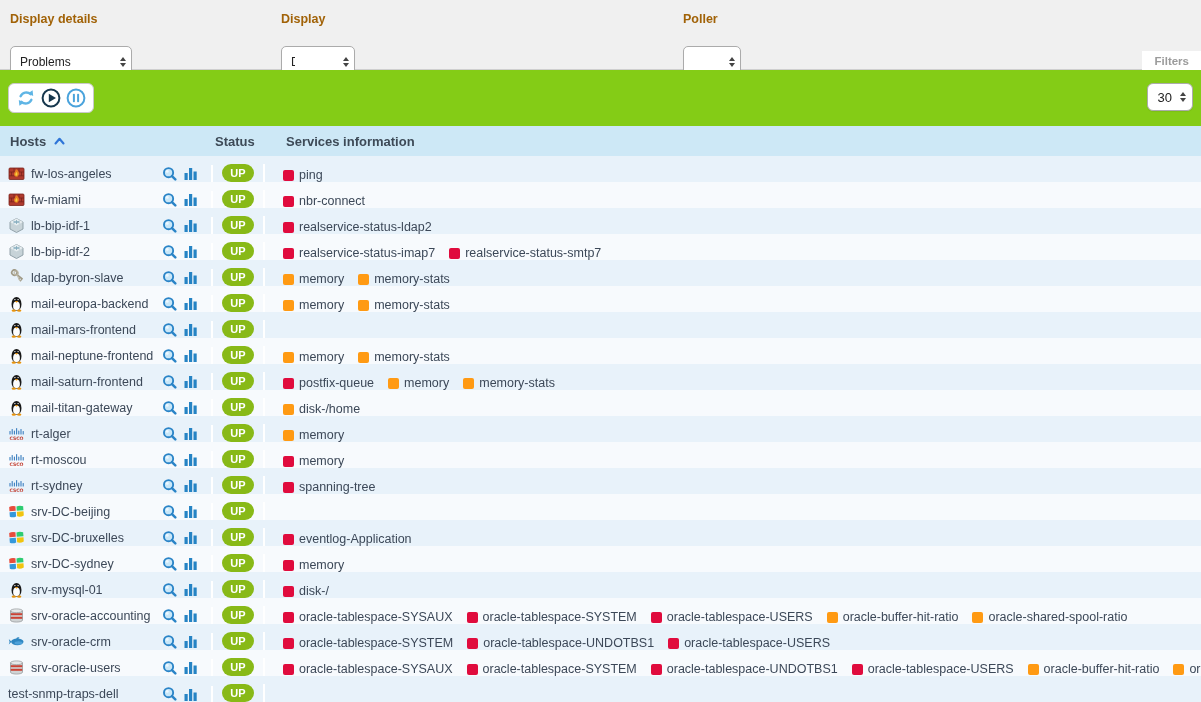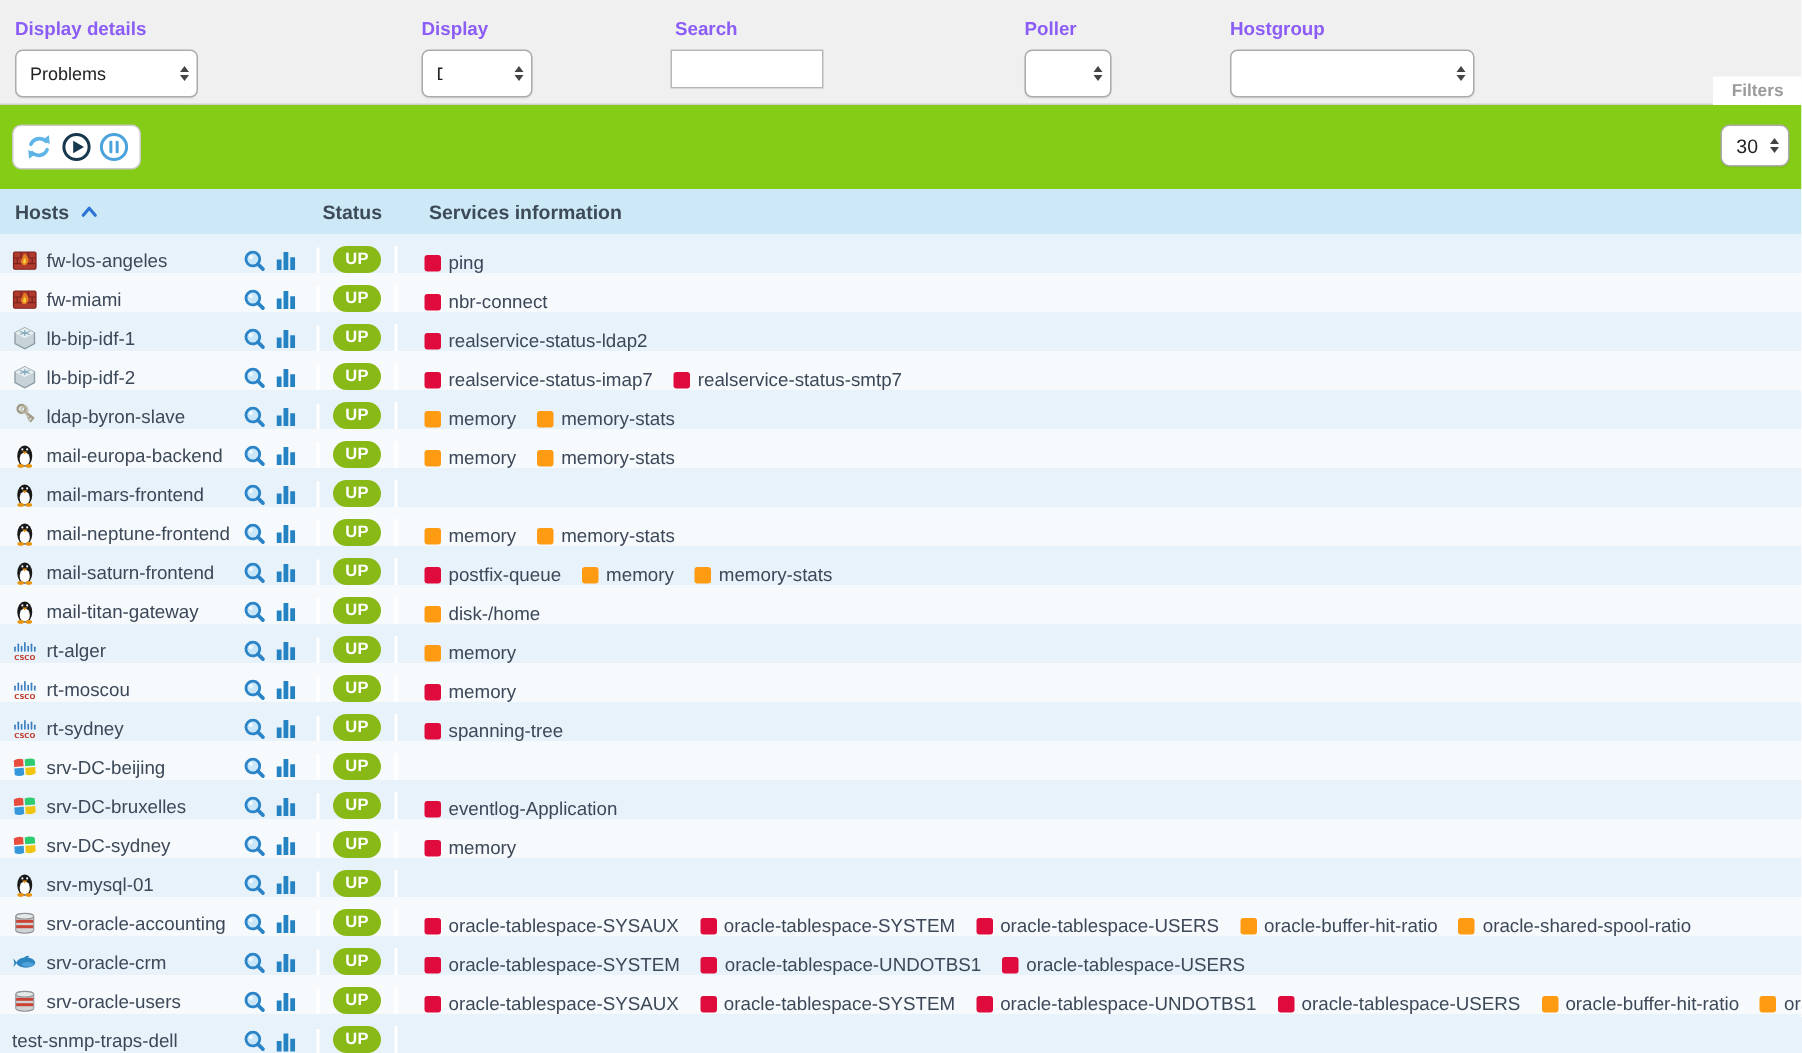--- a/index.html
+++ b/index.html
@@ -3,21 +3,21 @@
 <meta charset="utf-8">
 <style>
   * { margin:0; padding:0; box-sizing:border-box; }
   html,body { width:1201px; height:702px; background:#fff;
     font-family:"Liberation Sans","DejaVu Sans",sans-serif; overflow:hidden; }
   .page { width:1201px; height:702px; display:flex; flex-direction:column; }
 
   
   .filter-panel { position:relative; height:70px; background:#f0f0f0; border-bottom:1px solid #cfcfcf; flex:0 0 auto; }
   .fgroup { position:absolute; top:12px; }
-  .fgroup .flabel { display:block; font-size:12.5px; font-weight:bold; color:#8b5cf6; margin-bottom:7px; }
+  .fgroup .flabel { display:block; font-size:12.5px; font-weight:bold; color:#a16207; margin-bottom:20px; }
   .sel { display:inline-flex; align-items:center; height:32px; background:#fff;
     border:1px solid #ababab; border-radius:5px; padding:0 5px 0 9px; font-size:12px; color:#222;
     box-shadow:0 1px 1px rgba(0,0,0,0.06); cursor:pointer; }
   .sel .selval { flex:1; white-space:nowrap; overflow:hidden; }
   .stepper { display:inline-flex; flex-direction:column; gap:2px; margin-left:8px; align-items:center; }
   .arr-up { width:0; height:0; border-left:3.5px solid transparent; border-right:3.5px solid transparent; border-bottom:4.5px solid #444; }
   .arr-dn { width:0; height:0; border-left:3.5px solid transparent; border-right:3.5px solid transparent; border-top:4.5px solid #444; }
   .search-input { width:102px; height:26px; border:1px solid #b5b5b5; background:#fff; font-size:12px; padding:0 6px; }
   .filters-tab { position:absolute; right:0; bottom:-1px; background:#fff; color:#9b9b9b;
     font-size:11.5px; font-weight:bold; padding:4px 12px 3px; }
@@ -71,37 +71,23 @@
     <div class="fgroup" style="left:281px;">
       <span class="flabel">Display</span>
       <div class="sel" style="width:74px;gap:40px;">
         <span class="selval">Details</span>
         <span class="stepper">
             <span class="arr-up"></span>
             <span class="arr-dn"></span>
           </span>
       </div>
     </div>
-    <div class="fgroup" style="left:447px;">
-      <span class="flabel" style="margin-left:3px;">Search</span>
-      <input class="search-input" type="text" value="" style="">
-    </div>
     <div class="fgroup" style="left:683px;">
       <span class="flabel">Poller</span>
       <div class="sel" style="width:58px;">
-        <span class="selval"></span>
-        <span class="stepper">
-            <span class="arr-up"></span>
-            <span class="arr-dn"></span>
-          </span>
-      </div>
-    </div>
-    <div class="fgroup" style="left:820px;">
-      <span class="flabel">Hostgroup</span>
-      <div class="sel" style="width:163px;">
         <span class="selval"></span>
         <span class="stepper">
             <span class="arr-up"></span>
             <span class="arr-dn"></span>
           </span>
       </div>
     </div>
     <div class="filters-tab">Filters</div>
   </div>
 
@@ -860,20 +846,26 @@
             <rect x="0.5" y="7" width="3.2" height="7" fill="#2583c4"></rect>
             <rect x="5" y="2" width="3.2" height="12" fill="#2583c4"></rect>
             <rect x="9.5" y="5.5" width="3.2" height="8.5" fill="#2583c4"></rect>
           </svg>
         </span>
       </span>
     </div>
     <div class="cell-status">
       <span class="badge-up">UP</span>
     </div>
+    <div class="cell-services">
+            <span class="service">
+              <span class="sq" style="background: rgb(224, 11, 61);"></span>
+              <span>disk-/</span>
+            </span>
+          </div>
   </div>
         <div class="row even">
     <div class="cell-host">
       <span class="host-icon">
               <svg width="17" height="17" viewBox="0 0 17 17">
                 <path d="M2.5 3.8 L2.5 13.2 A6 1.9 0 0 0 14.5 13.2 L14.5 3.8 Z" fill="#cfd3d4"></path>
                 <rect x="2.5" y="6.2" width="12" height="2" fill="#cb4335"></rect>
                 <rect x="2.5" y="9.8" width="12" height="2" fill="#cb4335"></rect>
                 <ellipse cx="8.5" cy="3.8" rx="6" ry="1.9" fill="#e5e8e8" stroke="#909497" stroke-width="0.7"></ellipse>
                 <path d="M2.5 3.8 L2.5 13.2 A6 1.9 0 0 0 14.5 13.2 L14.5 3.8" fill="none" stroke="#909497" stroke-width="0.7"></path>

